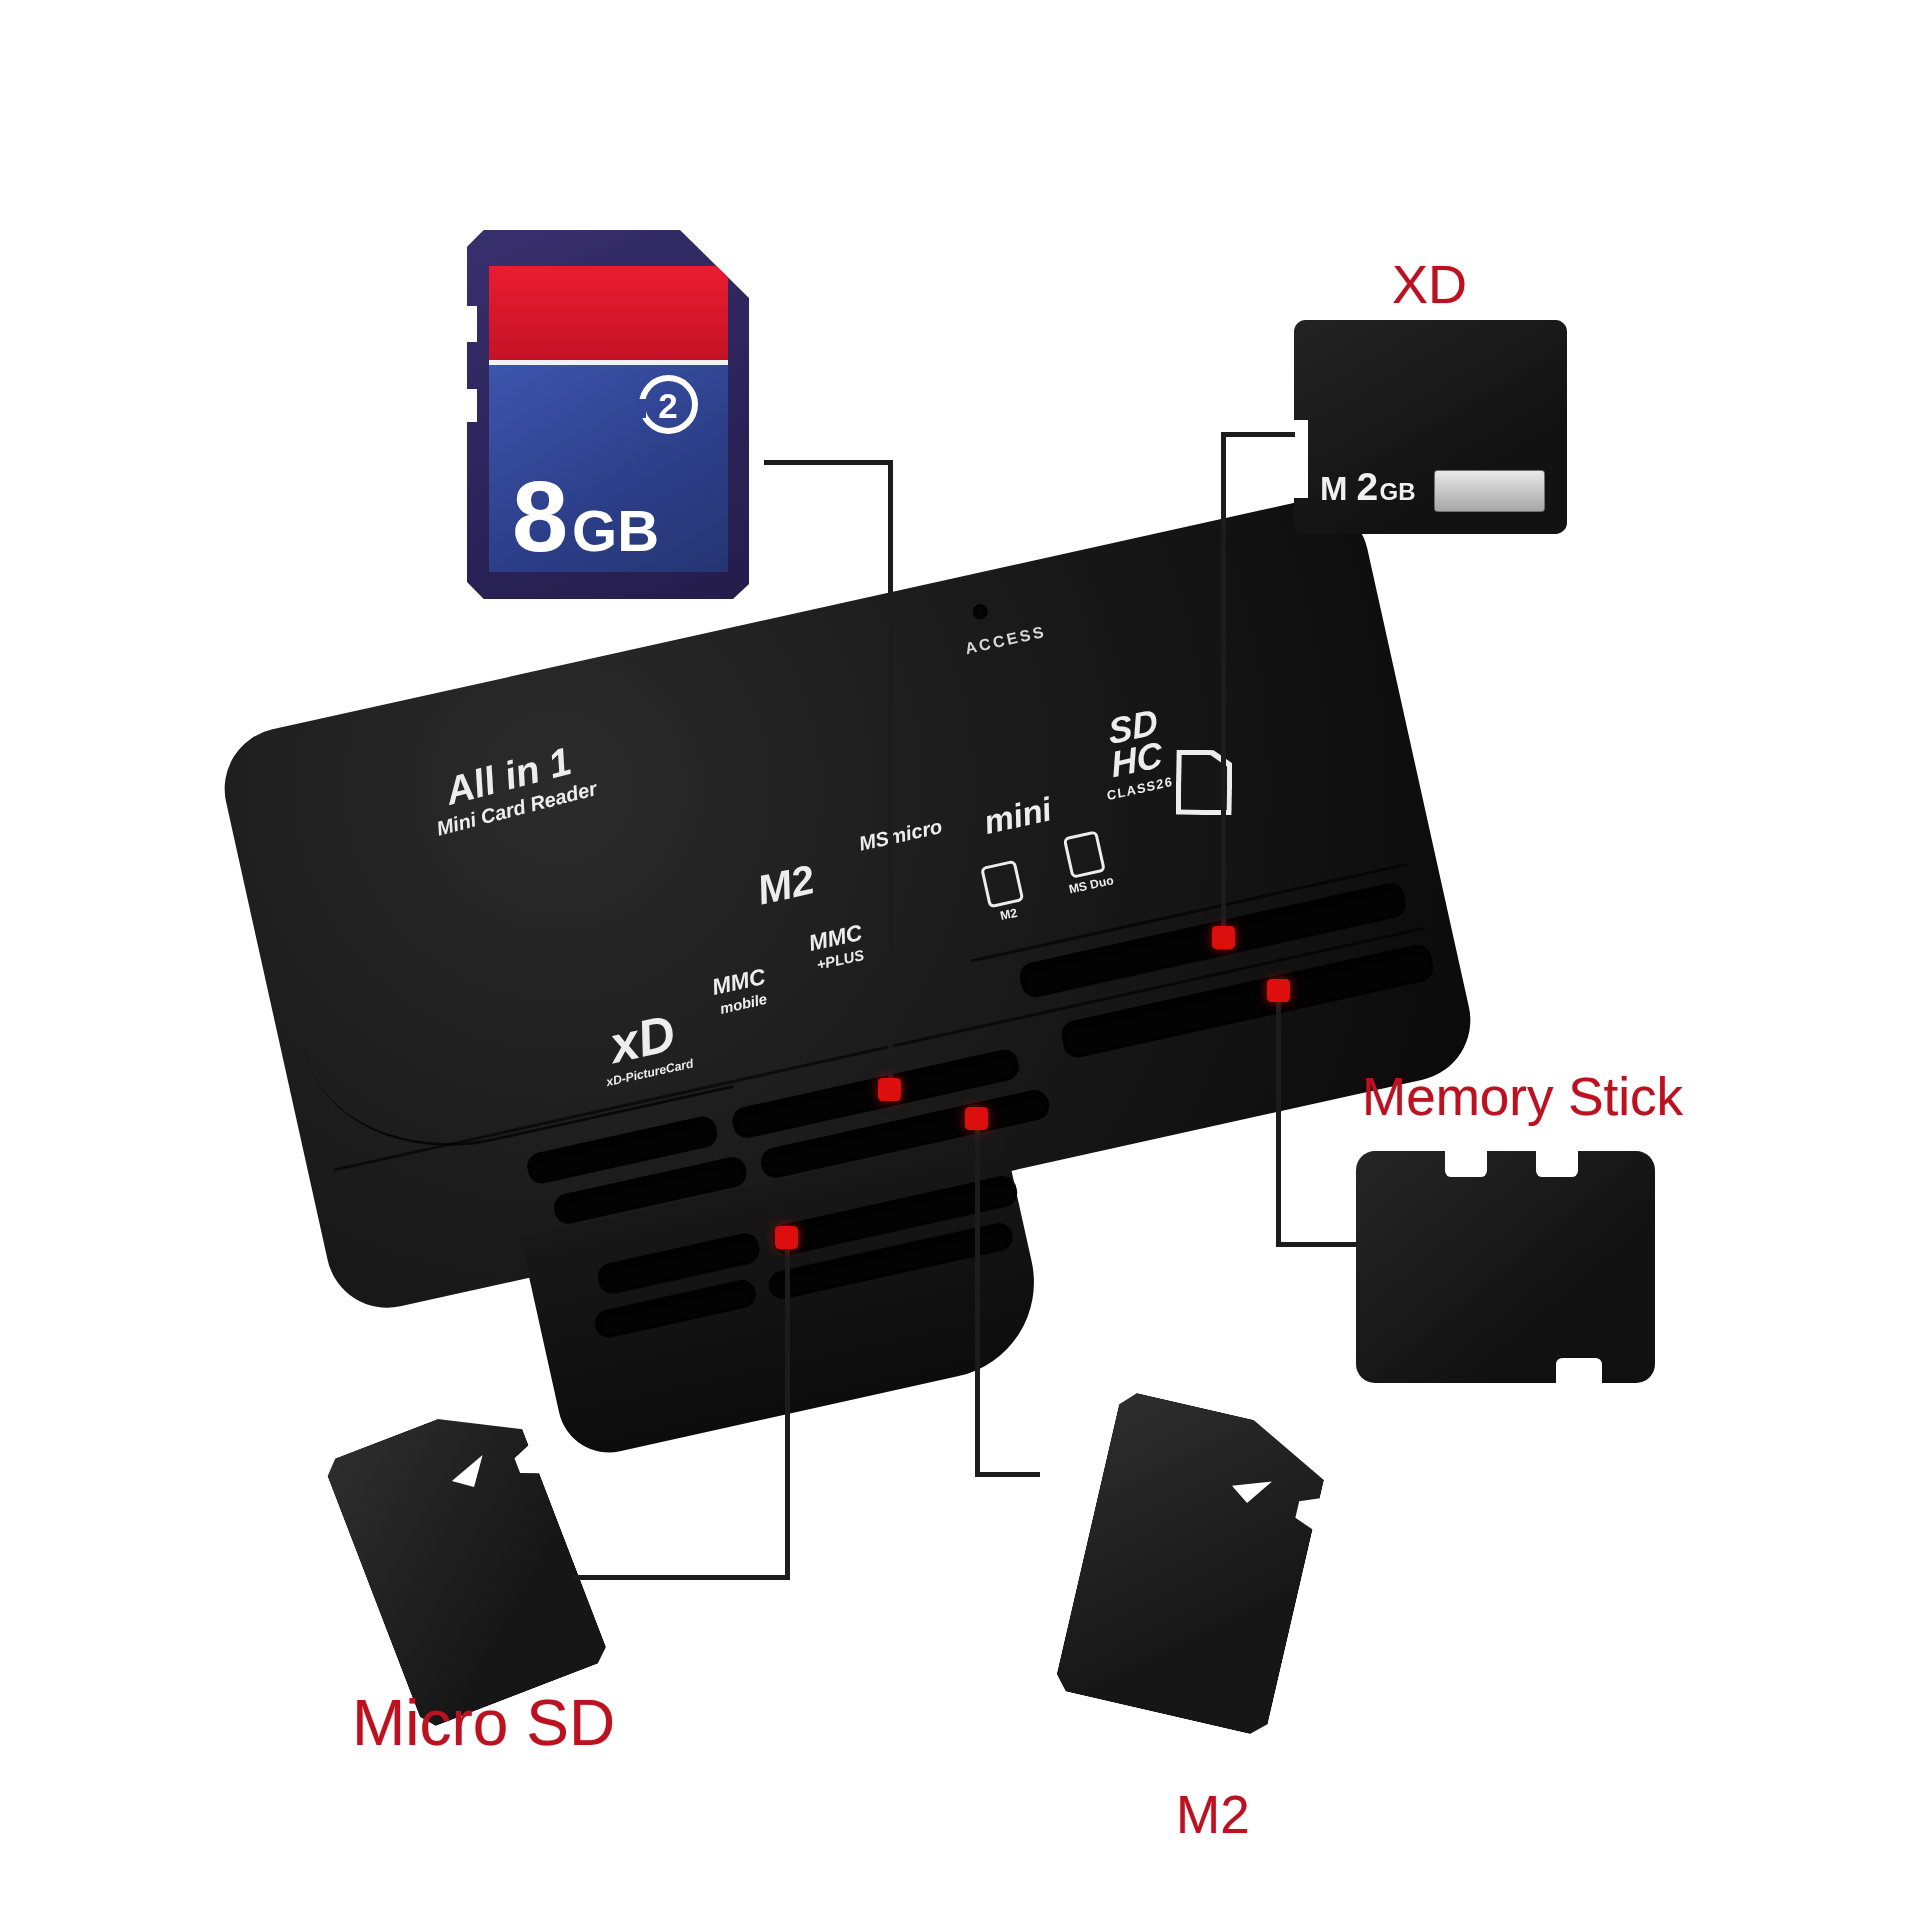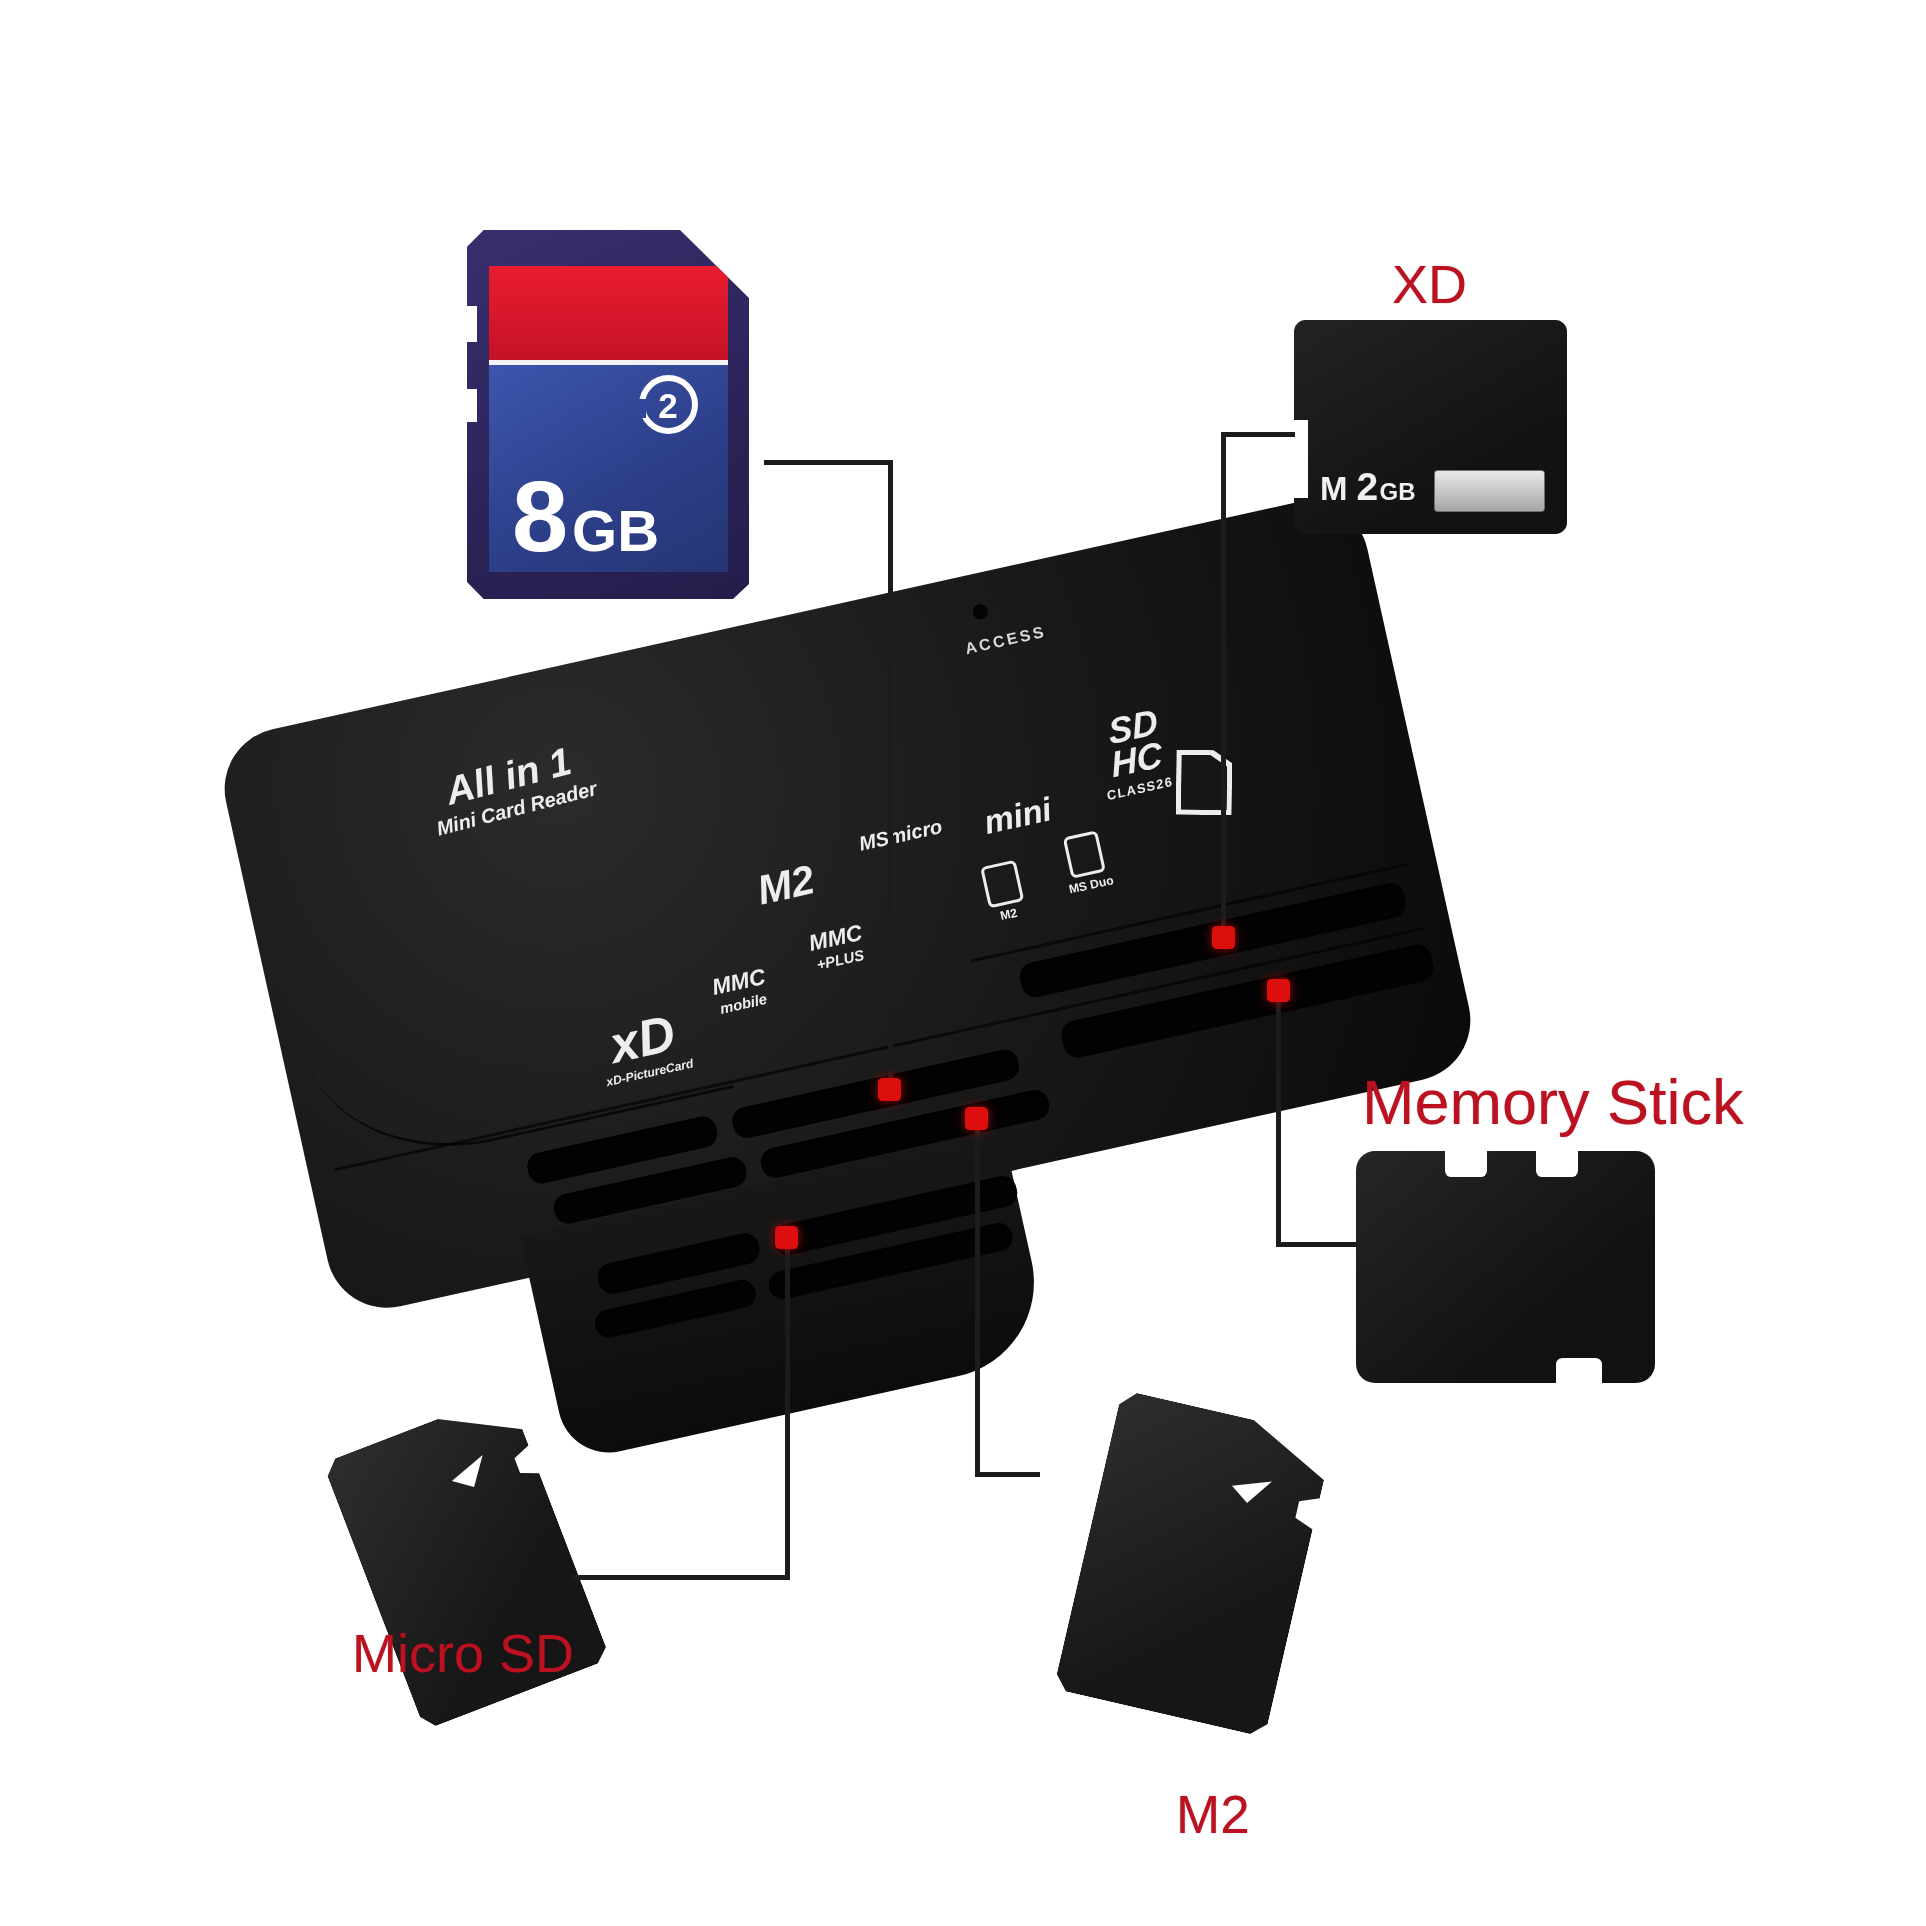--- a/index.html
+++ b/index.html
@@ -4,22 +4,22 @@
 <style>
   html,body{margin:0;padding:0;background:#ffffff;}
   #canvas{position:relative;width:1926px;height:1926px;background:#ffffff;overflow:hidden;
           font-family:"Liberation Sans", sans-serif;}
 
   
   .callout{position:absolute;color:#bb1120;font-weight:400;white-space:nowrap;z-index:7;
            text-shadow:0 0 1.3px rgba(120,0,10,.35);}
   #lbl-sd   {left:442px;  top:153px;  font-size:55px;}
   #lbl-xd   {left:1392px; top:253px;  font-size:54px;}
-  #lbl-ms   {left:1362px; top:1066px; font-size:63px;}
-  #lbl-micro{left:352px;  top:1622px; font-size:54px;}
+  #lbl-ms   {left:1362px; top:1066px; font-size:53px;}
+  #lbl-micro{left:352px;  top:1686px; font-size:64px;}
   #lbl-m2   {left:1176px; top:1784px; font-size:53px;}
 
   
   .cline{position:absolute;background:#1c1c1c;z-index:5;}
   #ln-sd-h   {left:764px;top:460px; width:128px;height:4.5px;}
   #ln-sd-v   {left:888px;top:460px; width:4.5px;  height:630px;}
   #ln-xd-h   {left:1221px;top:432px; width:74px;height:4.5px;}
   #ln-xd-v   {left:1221px;top:432px; width:4.5px;  height:506px;}
   #ln-ms-v   {left:1276px;top:991px;width:4.5px;  height:256px;}
   #ln-ms-h   {left:1276px;top:1242px;width:81px;height:4.5px;}

